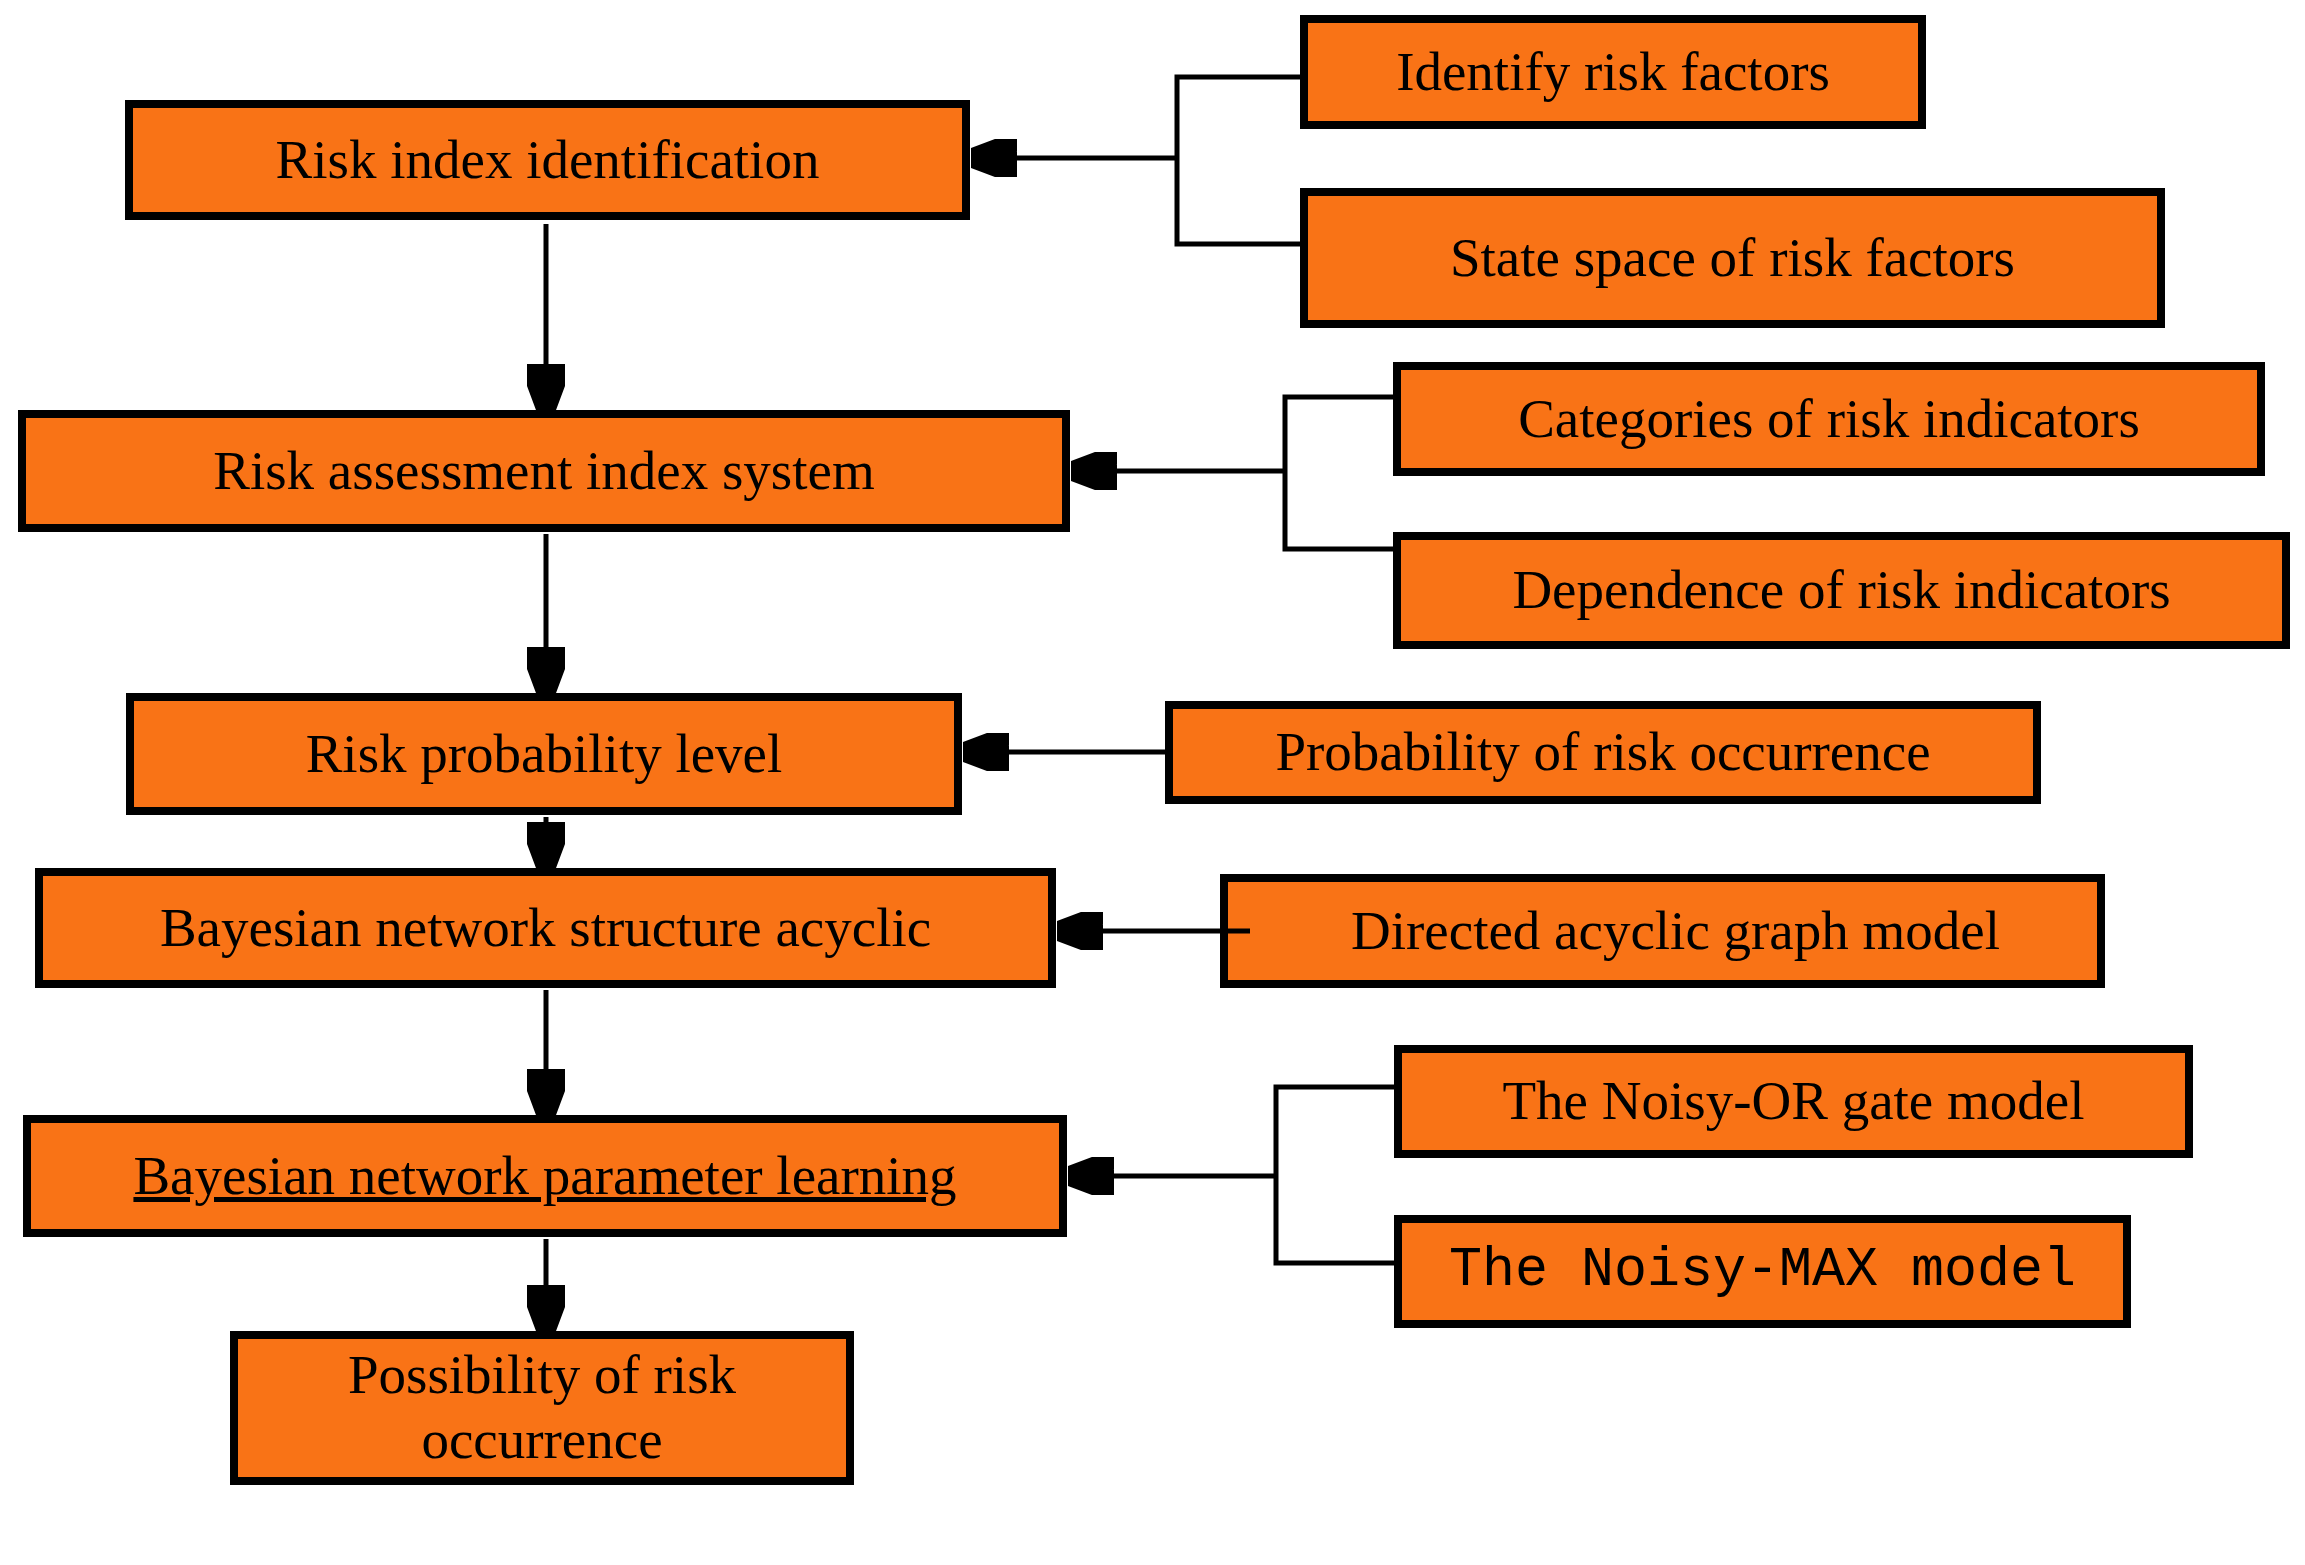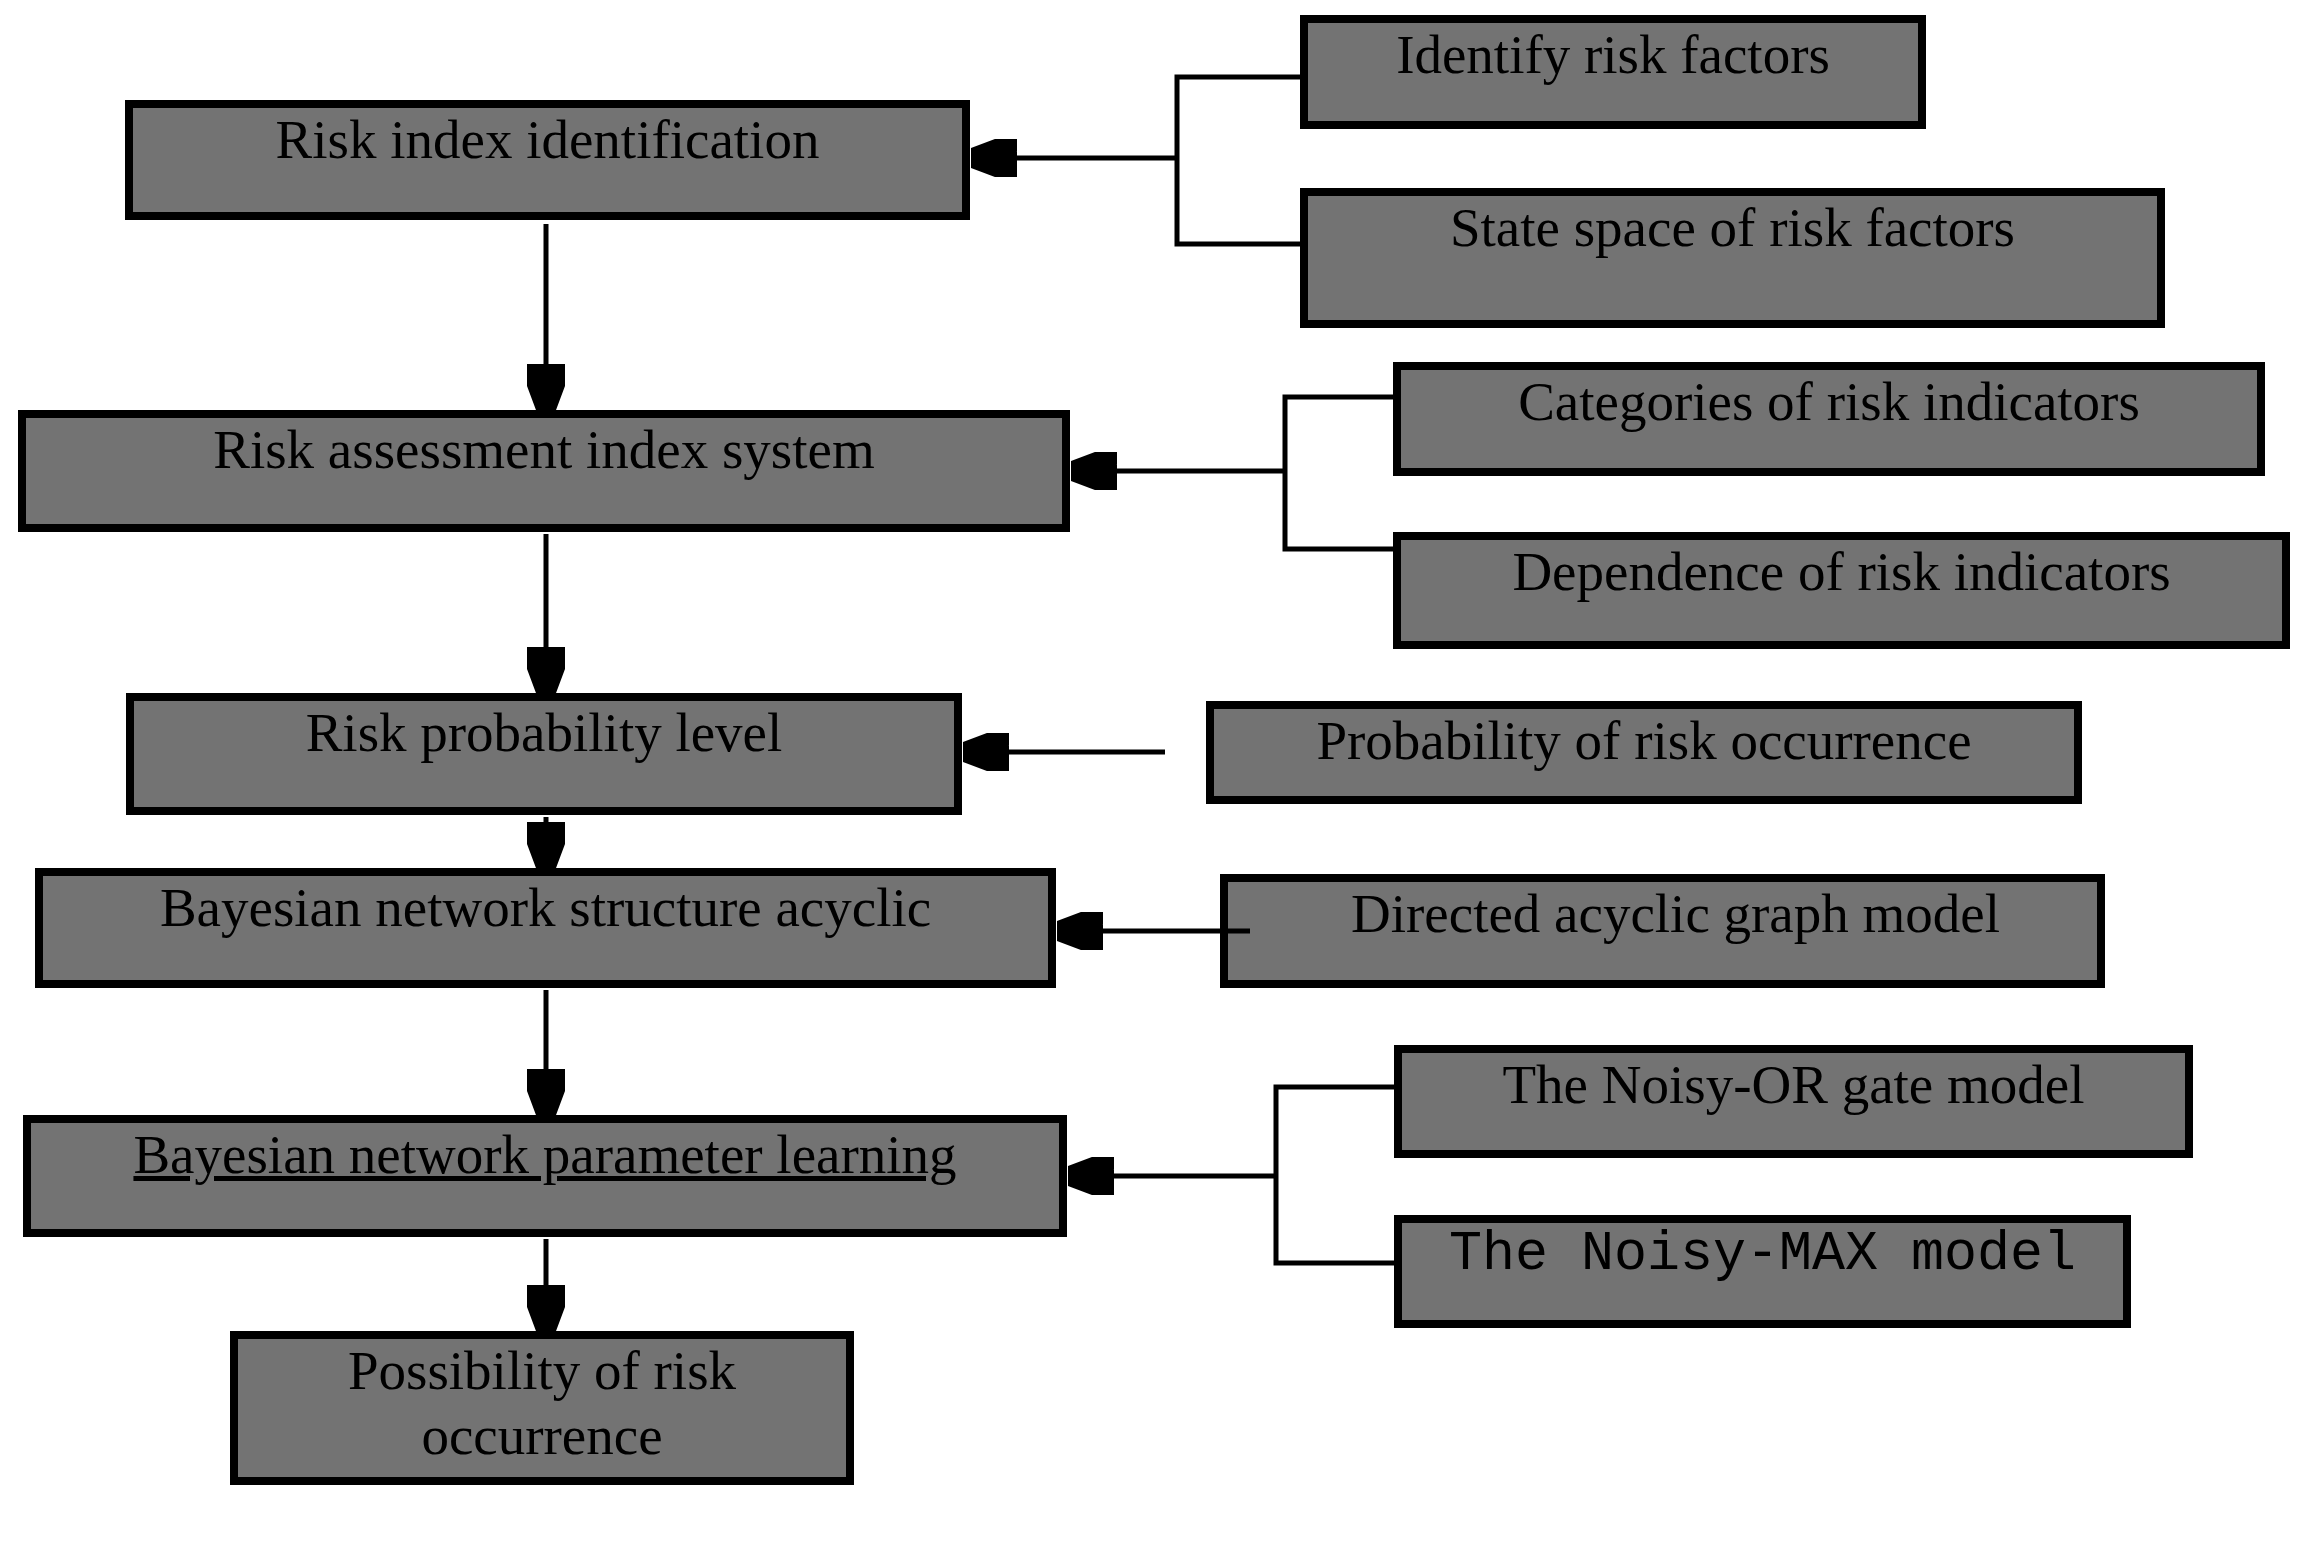--- a/index.html
+++ b/index.html
@@ -9,23 +9,23 @@
     height: 1565px;
     background: #ffffff;
     font-family: "Liberation Serif", serif;
     color: #000000;
     overflow: hidden;
   }
   .node {
     position: absolute;
     box-sizing: border-box;
     border: 8px solid #000000;
-    background: #737373;
+    background: #f97316;
     display: flex;
-    align-items: flex-start;
+    align-items: center;
     justify-content: center;
     text-align: center;
     font-size: 55px;
     line-height: 1.18;
     padding: 0 18px;
     white-space: nowrap;
   }
   .node.wrap { white-space: normal; }
   .connectors {
     position: absolute;
@@ -77,21 +77,21 @@
   </div>
 
   <div class="node" style="left:1393px; top:362px; width:872px; height:114px;">
     <span>Categories of risk indicators</span>
   </div>
 
   <div class="node" style="left:1393px; top:532px; width:897px; height:117px;">
     <span>Dependence of risk indicators</span>
   </div>
 
-  <div class="node" style="left:1165px; top:701px; width:876px; height:103px;margin-left:41px;">
+  <div class="node" style="left:1165px; top:701px; width:876px; height:103px;">
     <span>Probability of risk occurrence</span>
   </div>
 
   <div class="node" style="left:1220px; top:874px; width:885px; height:114px;padding-left:44px;">
     <span>Directed acyclic graph model</span>
   </div>
 
   <div class="node" style="left:1394px; top:1045px; width:799px; height:113px;">
     <span>The Noisy-OR gate model</span>
   </div>

